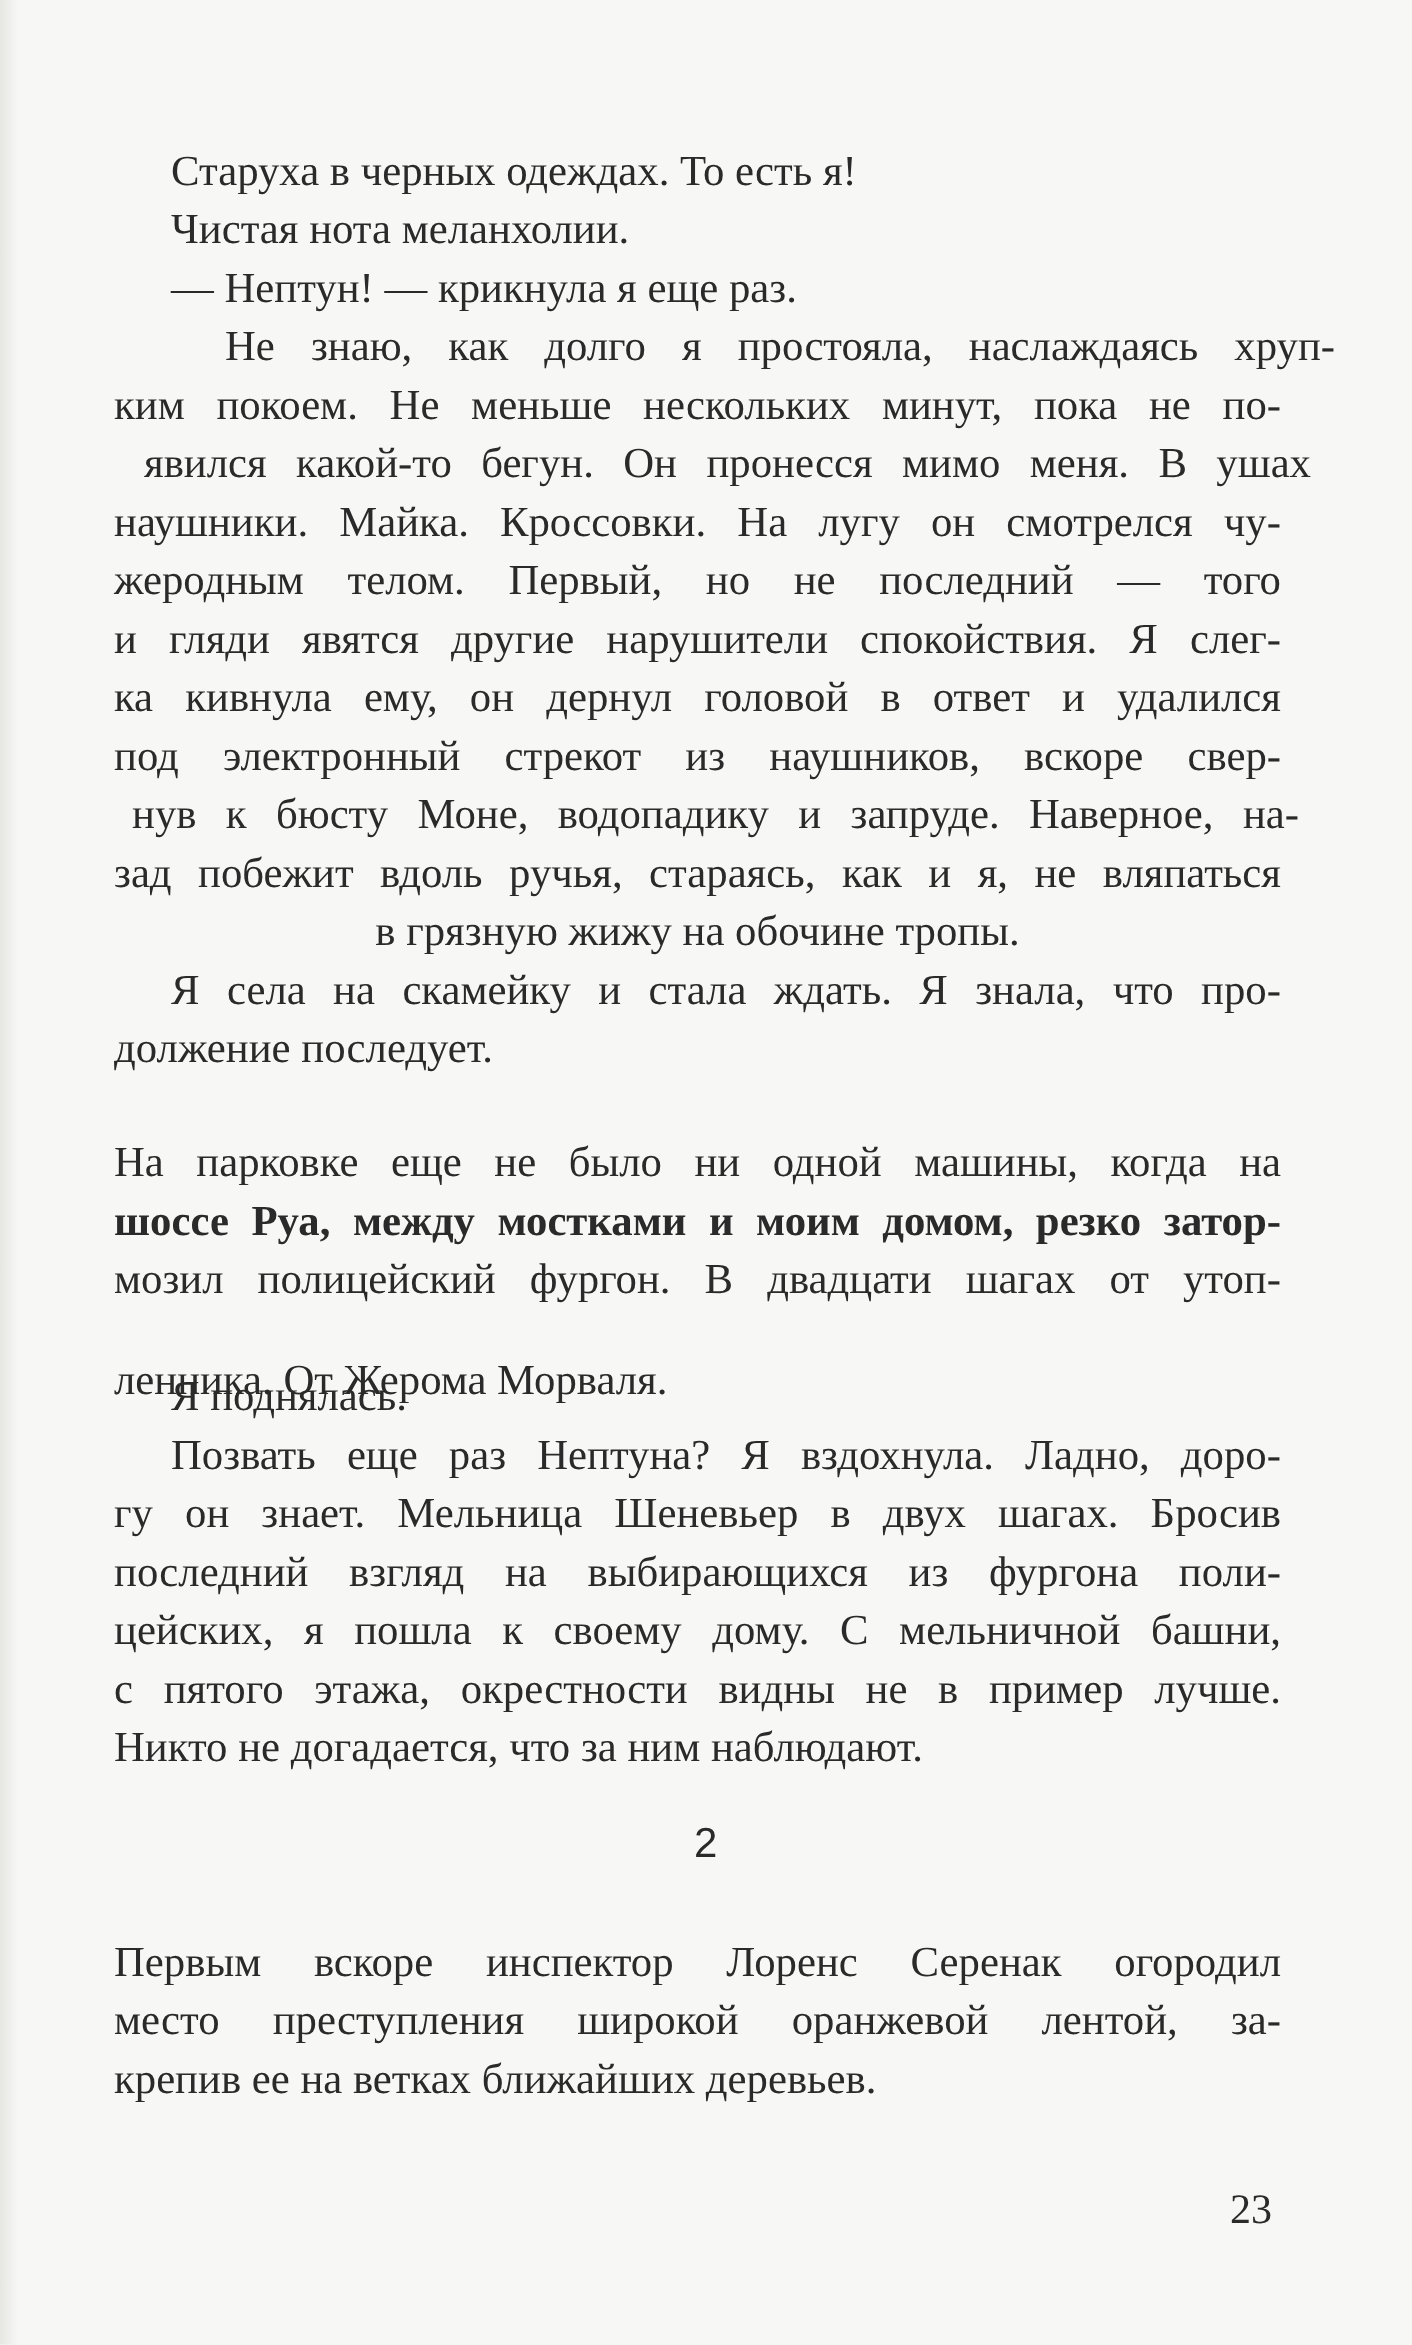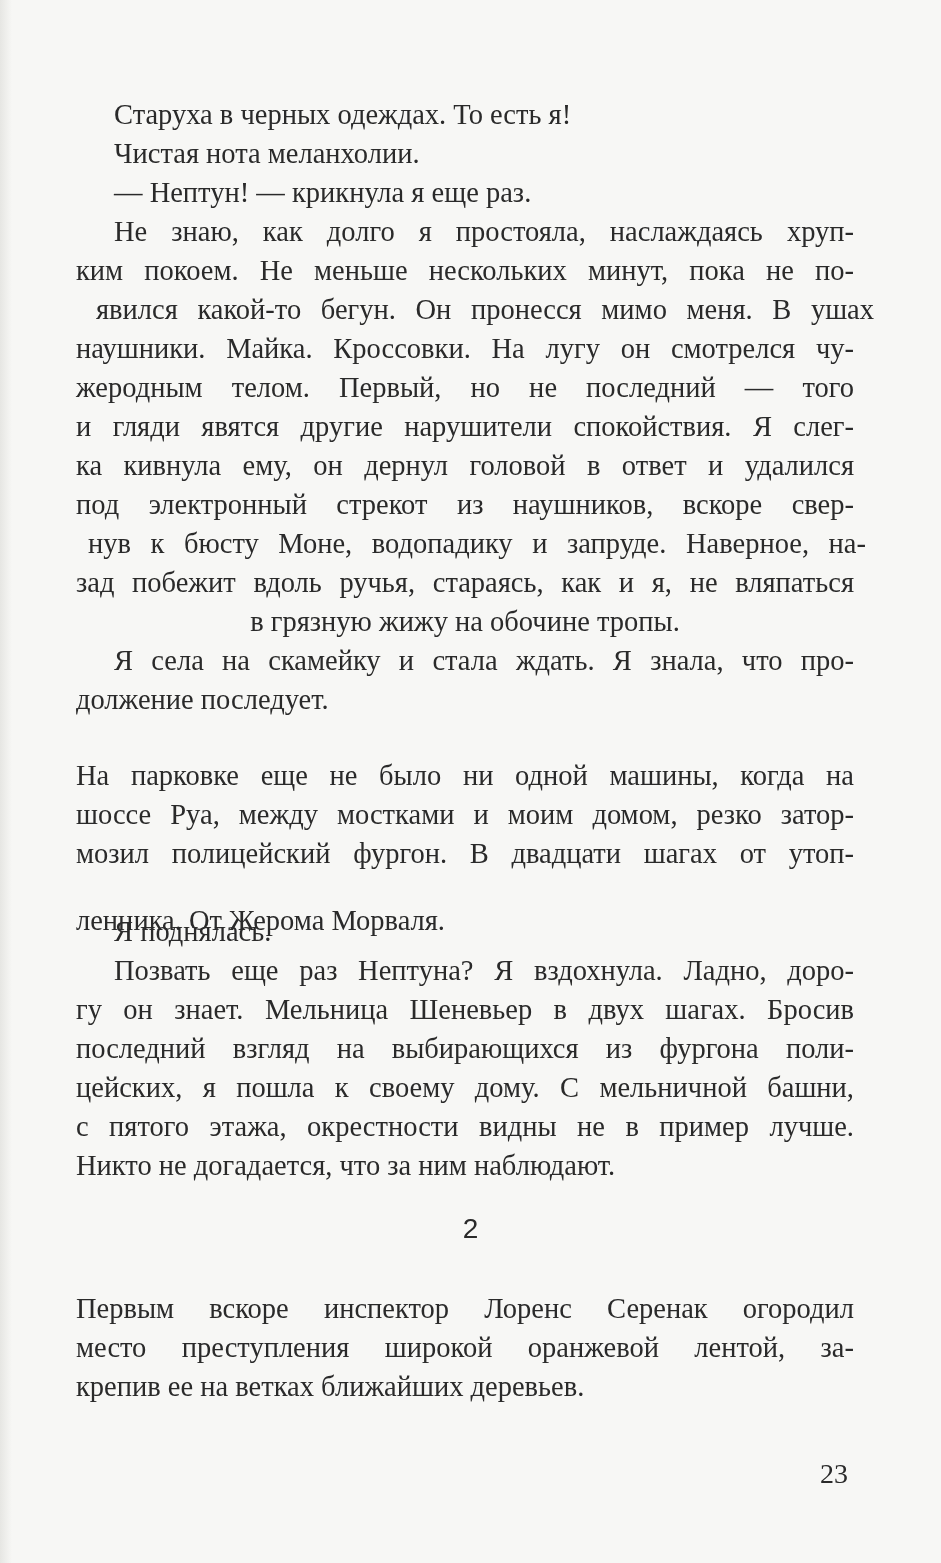--- a/index.html
+++ b/index.html
@@ -16,35 +16,35 @@
 </style>
 </head>
 <body>
 
 <div class="page">
   <div class="edge"></div>
   <div id="body-text">
       <div class="line ind" style="top: 95px;">Старуха в черных одеждах. То есть я!</div>
       <div class="line ind" style="top: 134px;">Чистая нота меланхолии.</div>
       <div class="line ind" style="top: 173px;">— Нептун! — крикнула я еще раз.</div>
-      <div class="line ind j" style="top: 212px;">Не знаю, как долго я простояла, наслаждаясь хруп-</div>
+      <div class="line ind j" style="top: 212px; margin-left: 36px;">Не знаю, как долго я простояла, наслаждаясь хруп-</div>
       <div class="line j" style="top: 251px;">ким покоем. Не меньше нескольких минут, пока не по-</div>
       <div class="line j" style="top: 290px; margin-left: 20px;">явился какой-то бегун. Он пронесся мимо меня. В ушах</div>
       <div class="line j" style="top: 329px;">наушники. Майка. Кроссовки. На лугу он смотрелся чу-</div>
       <div class="line j" style="top: 368px;">жеродным телом. Первый, но не последний — того</div>
       <div class="line j" style="top: 407px;">и гляди явятся другие нарушители спокойствия. Я слег-</div>
       <div class="line j" style="top: 446px;">ка кивнула ему, он дернул головой в ответ и удалился</div>
       <div class="line j" style="top: 485px;">под электронный стрекот из наушников, вскоре свер-</div>
       <div class="line j" style="top: 524px; margin-left: 12px;">нув к бюсту Моне, водопадику и запруде. Наверное, на-</div>
       <div class="line j" style="top: 563px;">зад побежит вдоль ручья, стараясь, как и я, не вляпаться</div>
       <div class="line" style="top: 602px; text-align: center;">в грязную жижу на обочине тропы.</div>
       <div class="line ind j" style="top: 641px;">Я села на скамейку и стала ждать. Я знала, что про-</div>
       <div class="line" style="top: 680px;">должение последует.</div>
       <div class="line j" style="top: 756px;">На парковке еще не было ни одной машины, когда на</div>
-      <div class="line j" style="top: 795px;">шоссе Руа, между мостками и моим домом, резко затор-</div>
+      <div class="line j" style="top: 795px; font-weight: bold;">шоссе Руа, между мостками и моим домом, резко затор-</div>
       <div class="line j" style="top: 834px;">мозил полицейский фургон. В двадцати шагах от утоп-</div>
       <div class="line" style="top: 873px; margin-top: 28px;">ленника. От Жерома Морваля.</div>
       <div class="line ind" style="top: 912px;">Я поднялась.</div>
       <div class="line ind j" style="top: 951px;">Позвать еще раз Нептуна? Я вздохнула. Ладно, доро-</div>
       <div class="line j" style="top: 990px;">гу он знает. Мельница Шеневьер в двух шагах. Бросив</div>
       <div class="line j" style="top: 1029px;">последний взгляд на выбирающихся из фургона поли-</div>
       <div class="line j" style="top: 1068px;">цейских, я пошла к своему дому. С мельничной башни,</div>
       <div class="line j" style="top: 1107px;">с пятого этажа, окрестности видны не в пример лучше.</div>
       <div class="line" style="top: 1146px;">Никто не догадается, что за ним наблюдают.</div>
       <div class="line j" style="top: 1289px;">Первым вскоре инспектор Лоренс Серенак огородил</div>

